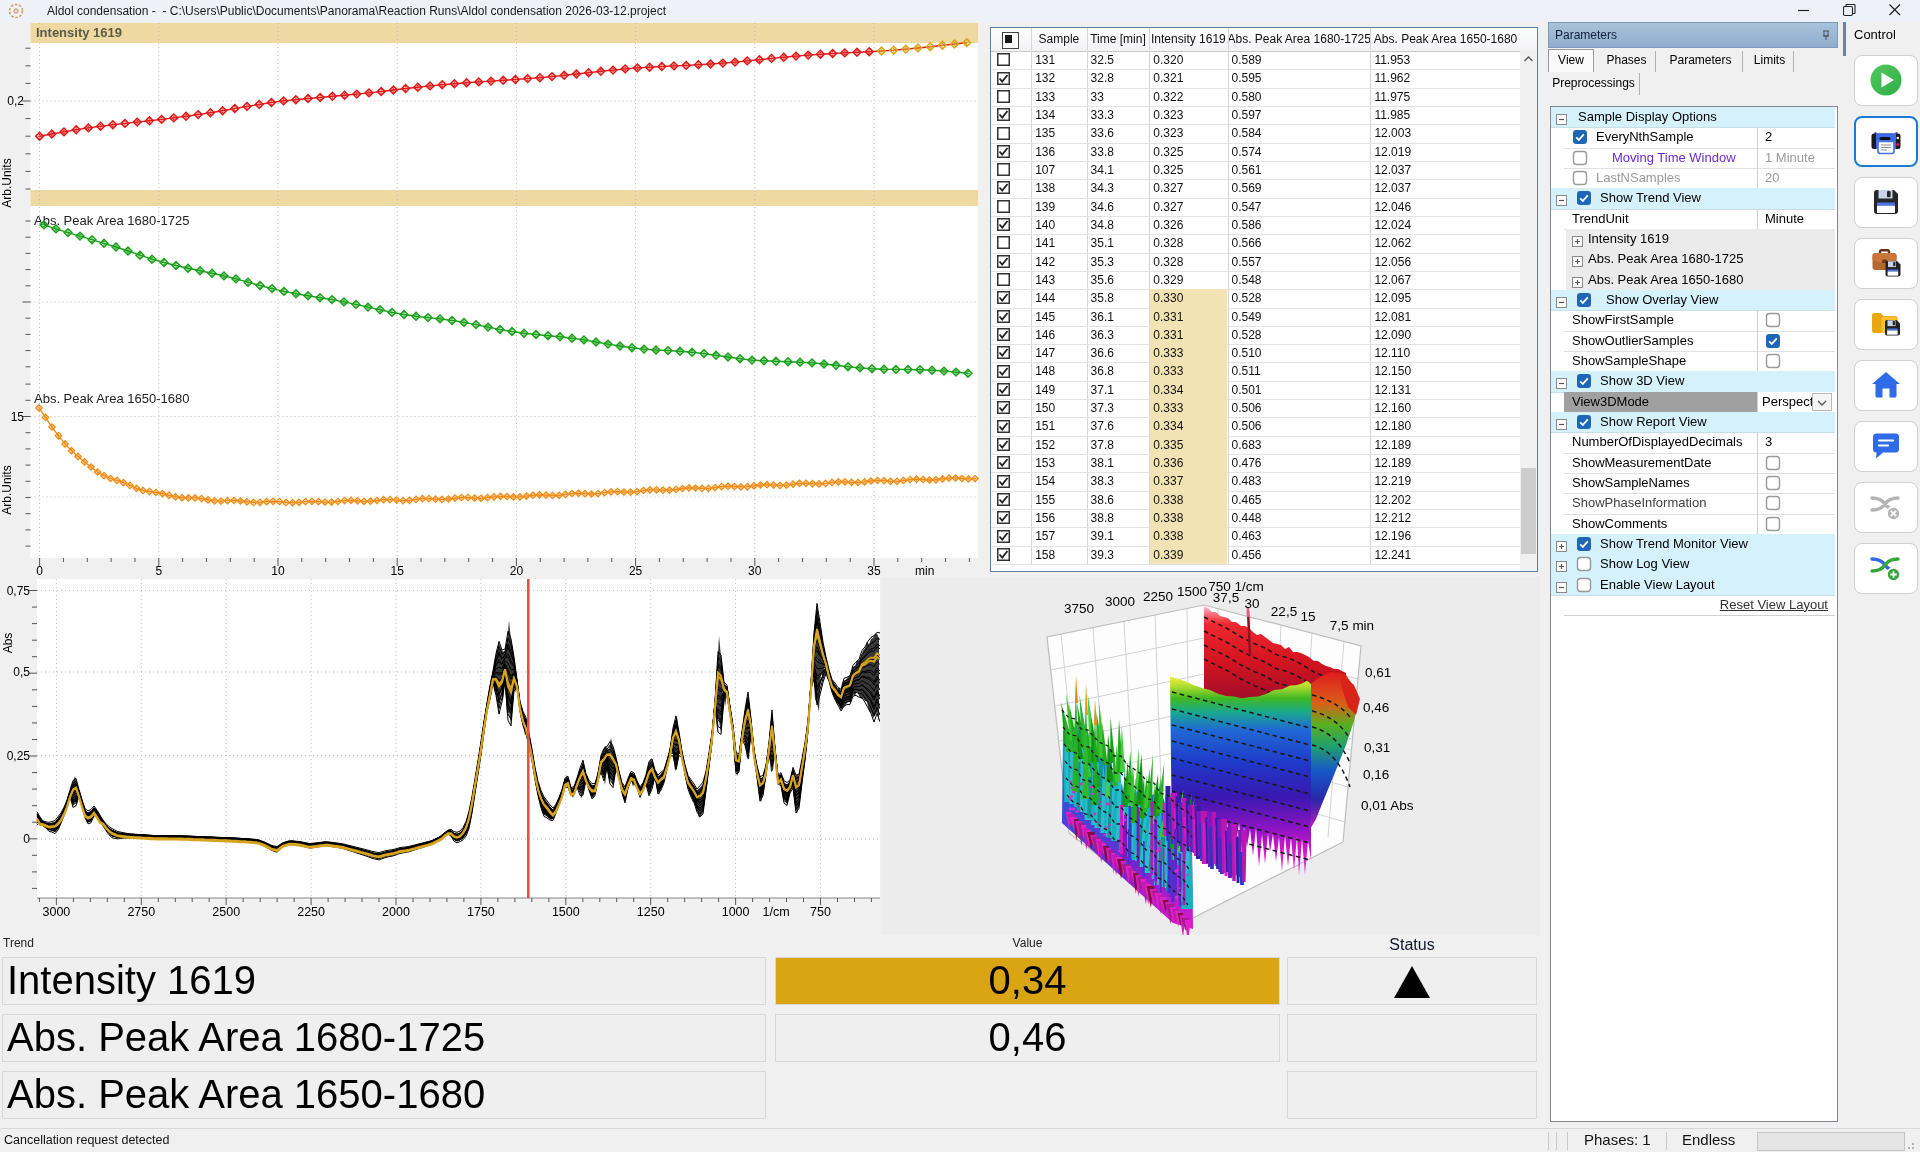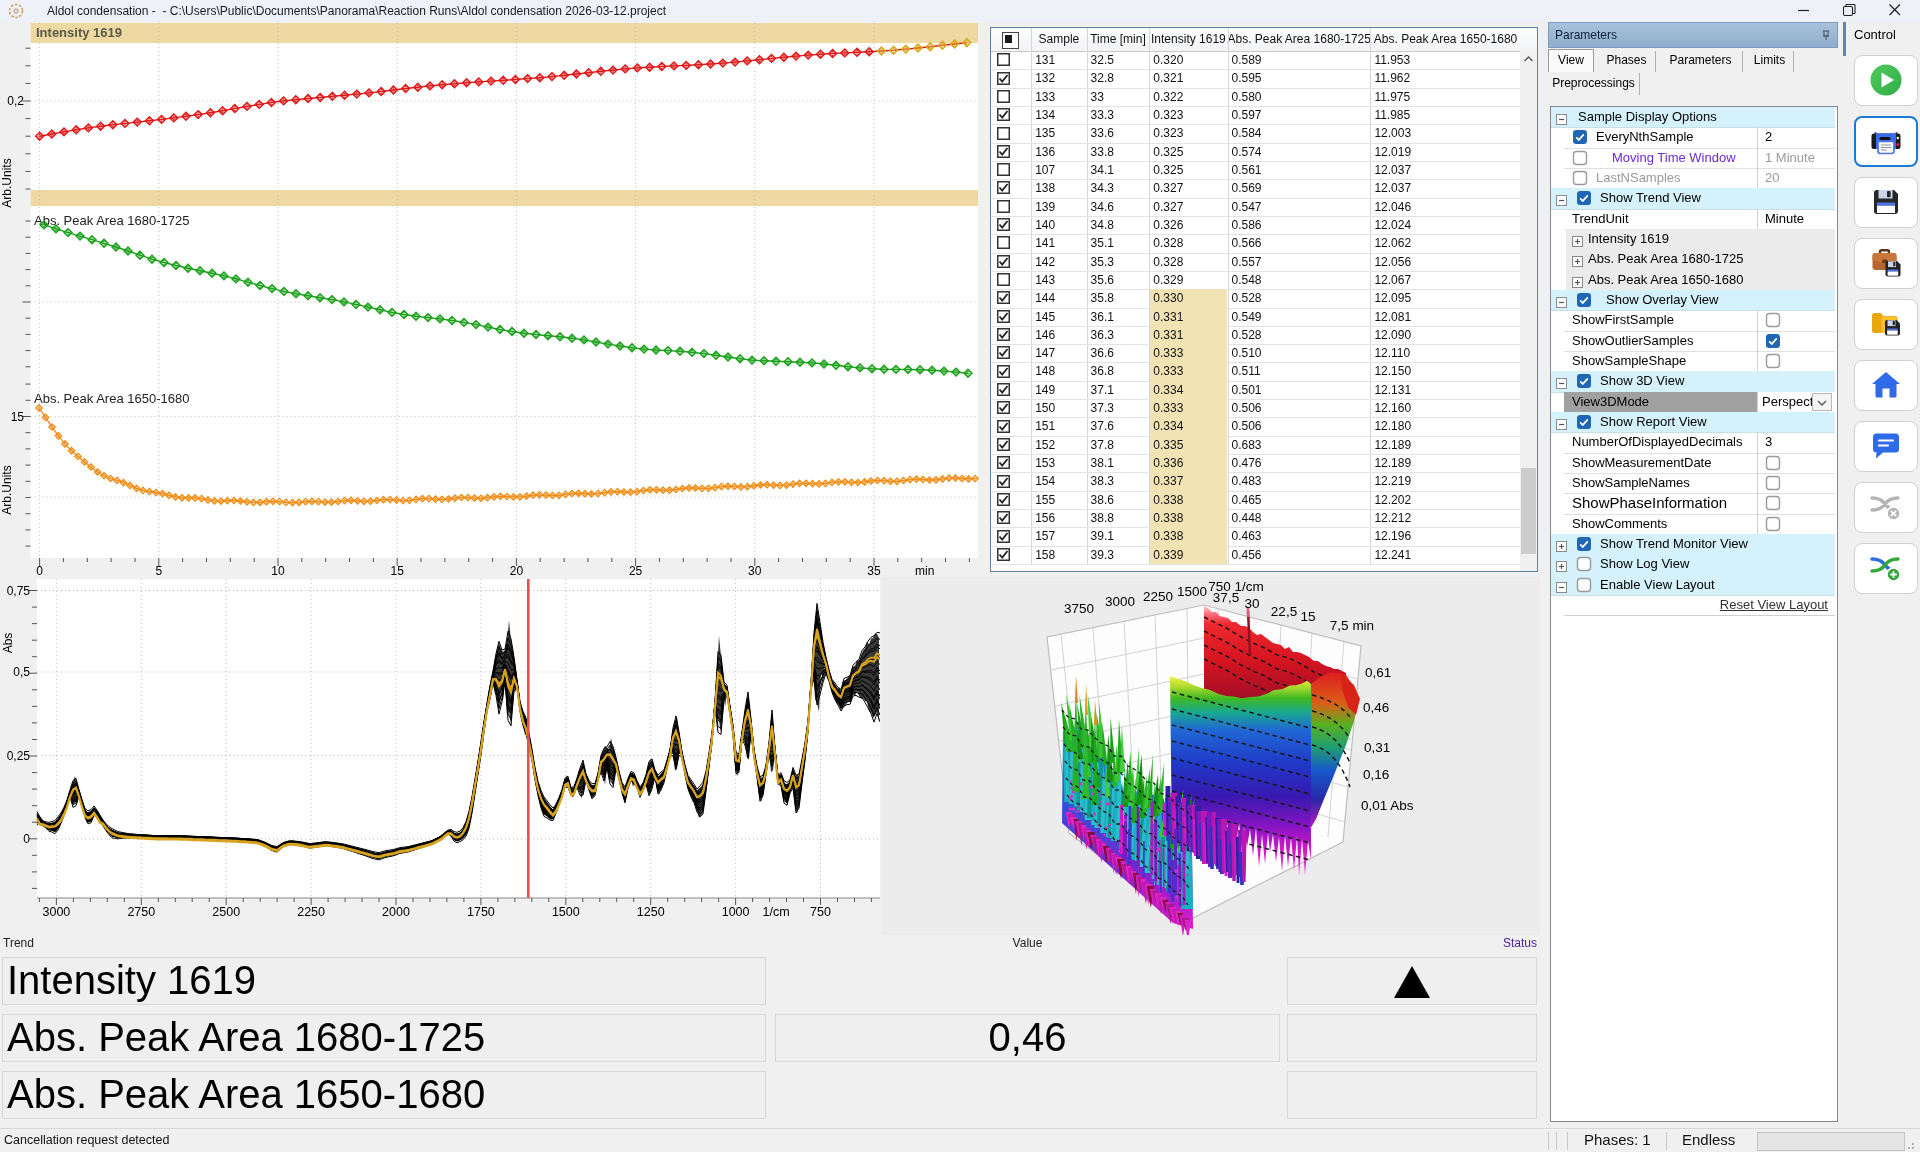--- a/index.html
+++ b/index.html
@@ -896,21 +896,21 @@
         <rect x="1.5" y="1.5" width="13" height="13" rx="3" fill="#fff" stroke="#9a9a9a" stroke-width="1.4"></rect>
       </svg></div>
     <div style="position:absolute;left:16px;top:450.9px;width:271px;height:20.33px;border-bottom:1px solid #e0e0e0"></div>
     <div style="position:absolute;left:209px;top:450.9px;width:1px;height:20.33px;background:#d0d0d0"></div>
     <div style="position:absolute;left:24px;top:450.9px;height:20.33px;line-height:20.33px;font-size:13px;color:#000;white-space:nowrap">ShowSampleNames</div>
     <div style="position:absolute;left:217px;top:452.9px"><svg width="16" height="16" viewBox="0 0 16 16">
         <rect x="1.5" y="1.5" width="13" height="13" rx="3" fill="#fff" stroke="#9a9a9a" stroke-width="1.4"></rect>
       </svg></div>
     <div style="position:absolute;left:16px;top:471.3px;width:271px;height:20.33px;border-bottom:1px solid #e0e0e0"></div>
     <div style="position:absolute;left:209px;top:471.3px;width:1px;height:20.33px;background:#d0d0d0"></div>
-    <div style="position:absolute;left:24px;top:471.3px;height:20.33px;line-height:20.33px;font-size:15px;color:#000000;white-space:nowrap">ShowPhaseInformation</div>
+    <div style="position:absolute;left:24px;top:471.3px;height:20.33px;line-height:20.33px;font-size:13px;color:#404040;white-space:nowrap">ShowPhaseInformation</div>
     <div style="position:absolute;left:217px;top:473.3px"><svg width="16" height="16" viewBox="0 0 16 16">
         <rect x="1.5" y="1.5" width="13" height="13" rx="3" fill="#fff" stroke="#9a9a9a" stroke-width="1.4"></rect>
       </svg></div>
     <div style="position:absolute;left:16px;top:491.6px;width:271px;height:20.33px;border-bottom:1px solid #e0e0e0"></div>
     <div style="position:absolute;left:209px;top:491.6px;width:1px;height:20.33px;background:#d0d0d0"></div>
     <div style="position:absolute;left:24px;top:491.6px;height:20.33px;line-height:20.33px;font-size:13px;color:#000;white-space:nowrap">ShowComments</div>
     <div style="position:absolute;left:217px;top:493.6px"><svg width="16" height="16" viewBox="0 0 16 16">
         <rect x="1.5" y="1.5" width="13" height="13" rx="3" fill="#fff" stroke="#9a9a9a" stroke-width="1.4"></rect>
       </svg></div>
     <div style="position:absolute;left:3px;top:511.9px;width:284px;height:20.33px;background:#d5f1fb;border-bottom:1px solid #c8dfe8"></div>
@@ -1514,22 +1514,23 @@
     <text x="470" y="53" font-size="13.5" fill="#000" text-anchor="middle">7,5 min</text>
     <text x="483" y="100" font-size="13.5" fill="#000">0,61</text>
     <text x="481" y="135" font-size="13.5" fill="#000">0,46</text>
     <text x="482" y="175" font-size="13.5" fill="#000">0,31</text>
     <text x="481" y="202" font-size="13.5" fill="#000">0,16</text>
     <text x="479" y="233" font-size="13.5" fill="#000">0,01 Abs</text>
   </svg>
 <div style="position:absolute;left:0;top:935px;width:1545px;height:190px;background:#f0f0f0;font-family:'Liberation Sans',sans-serif">
     <div style="position:absolute;left:3px;top:1px;font-size:12px;color:#222">Trend</div>
     <div style="position:absolute;left:775px;top:1px;width:505px;text-align:center;font-size:12px;color:#222">Value</div>
-    <div style="position:absolute;left:1287px;top:1px;width:250px;text-align:right;font-size:12px;color:#4c1d95">Status</div>
+    <div style="position:absolute;left:1287px;top:1px;width:250px;text-align:center;font-size:16px;color:#0f172a">Status</div>
     <div style="position:absolute;left:2px;top:22px;width:764px;height:48px;background:#efefef;border:1px solid #d8d8d8;box-sizing:border-box;font-size:40px;color:#000;line-height:44px;padding-left:4px;white-space:nowrap">Intensity 1619</div>
+    <div style="position:absolute;left:775px;top:22px;width:505px;height:48px;background:#d9a513;border:1px solid #d8d8d8;box-sizing:border-box;font-size:40px;color:#000;line-height:44px;text-align:center">0,34</div>
     <div style="position:absolute;left:1287px;top:22px;width:250px;height:48px;background:#efefef;border:1px solid #d8d8d8;box-sizing:border-box;text-align:center"><svg width="40" height="36" style="margin-top:6px">
         <path d="M20 2 L38 34 H2 Z" fill="#000"></path>
       </svg></div>
     <div style="position:absolute;left:2px;top:79px;width:764px;height:48px;background:#efefef;border:1px solid #d8d8d8;box-sizing:border-box;font-size:40px;color:#000;line-height:44px;padding-left:4px;white-space:nowrap">Abs. Peak Area 1680-1725</div>
     <div style="position:absolute;left:775px;top:79px;width:505px;height:48px;background:#efefef;border:1px solid #d8d8d8;box-sizing:border-box;font-size:40px;color:#000;line-height:44px;text-align:center">0,46</div>
     <div style="position:absolute;left:1287px;top:79px;width:250px;height:48px;background:#efefef;border:1px solid #d8d8d8;box-sizing:border-box;text-align:center"></div>
     <div style="position:absolute;left:2px;top:136px;width:764px;height:48px;background:#efefef;border:1px solid #d8d8d8;box-sizing:border-box;font-size:40px;color:#000;line-height:44px;padding-left:4px;white-space:nowrap">Abs. Peak Area 1650-1680</div>
     <div style="position:absolute;left:1287px;top:136px;width:250px;height:48px;background:#efefef;border:1px solid #d8d8d8;box-sizing:border-box;text-align:center"></div>
   </div>
 <div class="abs" style="left:0;top:1128px;width:1920px;height:24px;background:#f0f0f0;border-top:1px solid #d8d8d8">

